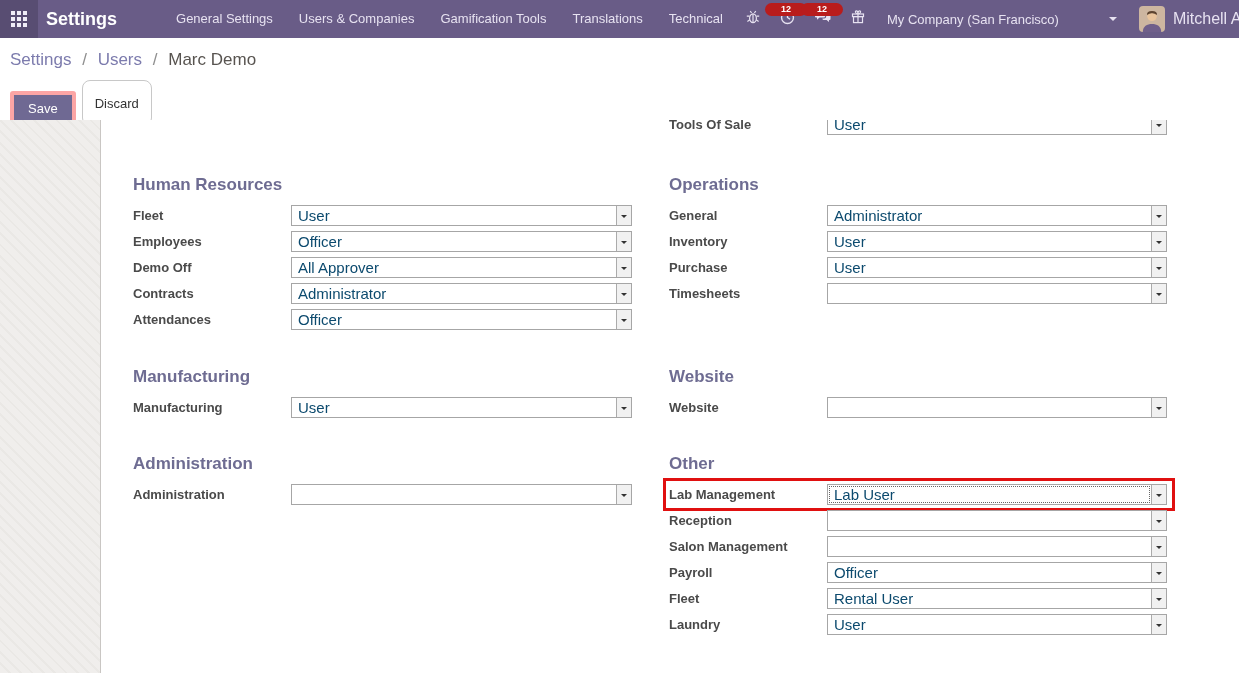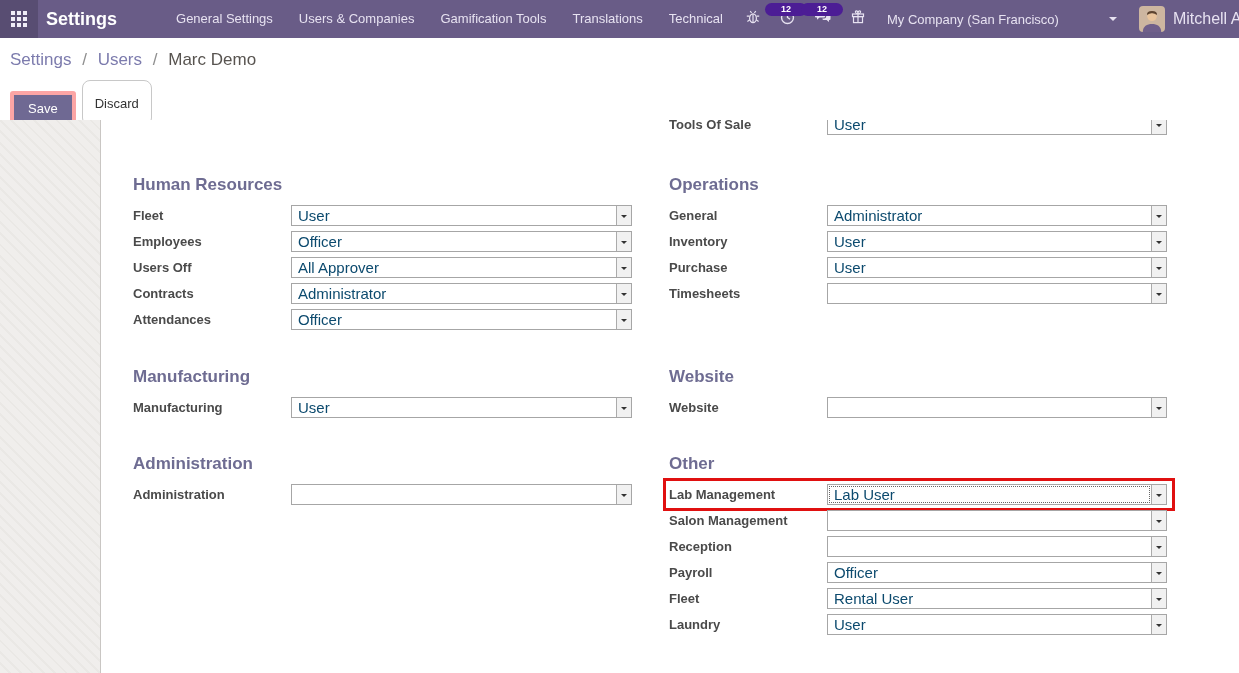--- a/index.html
+++ b/index.html
@@ -13,21 +13,21 @@
   }
   .apps-btn { width: 38px; height: 38px; background: #584d72; display: flex; align-items: center; justify-content: center; cursor: pointer; flex: none; }
   .apps-grid { display: grid; grid-template-columns: repeat(3, 4px); grid-gap: 2px; }
   .apps-grid i { width: 4px; height: 4px; background: #efecf6; display: block; }
   .app-title { font-size: 18px; font-weight: bold; color: #fff; margin: 0 46px 0 8px; flex: none; }
   .menu { display: flex; align-items: center; height: 100%; flex: none; }
   .menu span { font-size: 13px; padding: 0 13px; line-height: 38px; cursor: pointer; color: #e7e2f1; }
   .tb-spacer { flex: 1; }
   .tb-icon { padding: 0 9px; height: 38px; display: flex; align-items: center; position: relative; cursor: pointer; flex: none; }
   .badge {
-    position: absolute; top: 3px; right: -2px; background: #4c1d95; color: #fff;
+    position: absolute; top: 3px; right: -2px; background: #b91c1c; color: #fff;
     font-size: 9px; font-weight: bold; line-height: 1; padding: 2px 16px; border-radius: 8px;
   }
   .company-menu { display: flex; align-items: center; font-size: 13px; padding: 0 12px; cursor: pointer; flex: none; gap: 43px; }
   .caret { width: 0; height: 0; border: 4px solid transparent; border-top-color: #e7e2f1; margin: 4px 0 0 7px; }
   .user-menu { display: flex; align-items: center; padding-left: 10px; cursor: pointer; flex: none; }
   .avatar { width: 26px; height: 26px; border-radius: 4px; overflow: hidden; display: block; flex: none; }
   .user-name { font-size: 16px; margin-left: 8px; }
 
   
   .control-panel { padding: 12px 0 0 10px; height: 82px; background: #fff; }
@@ -191,21 +191,21 @@
             </div>
           </div>
           <div class="row">
             <label class="lbl">Employees</label>
             <div class="selectbox">
               <span class="txt">Officer</span>
               <span class="arrow"></span>
             </div>
           </div>
           <div class="row">
-            <label class="lbl">Users Off</label>
+            <label class="lbl">Demo Off</label>
             <div class="selectbox">
               <span class="txt">All Approver</span>
               <span class="arrow"></span>
             </div>
           </div>
           <div class="row">
             <label class="lbl">Contracts</label>
             <div class="selectbox">
               <span class="txt">Administrator</span>
               <span class="arrow"></span>
@@ -295,34 +295,34 @@
           <div class="sec-title">Other</div>
           <div class="row highlight">
             <label class="lbl">Lab Management</label>
             <div class="selectbox">
               <span class="txt">Lab User</span>
               <span class="arrow"></span>
             </div>
             <div class="annotation"></div>
           </div>
           <div class="row">
+            <label class="lbl">Reception</label>
+            <div class="selectbox">
+              <span class="txt"></span>
+              <span class="arrow"></span>
+            </div>
+          </div>
+          <div class="row">
             <label class="lbl">Salon Management</label>
             <div class="selectbox">
               <span class="txt"></span>
               <span class="arrow"></span>
             </div>
           </div>
           <div class="row">
-            <label class="lbl">Reception</label>
-            <div class="selectbox">
-              <span class="txt"></span>
-              <span class="arrow"></span>
-            </div>
-          </div>
-          <div class="row">
             <label class="lbl">Payroll</label>
             <div class="selectbox">
               <span class="txt">Officer</span>
               <span class="arrow"></span>
             </div>
           </div>
           <div class="row">
             <label class="lbl">Fleet</label>
             <div class="selectbox">
               <span class="txt">Rental User</span>

